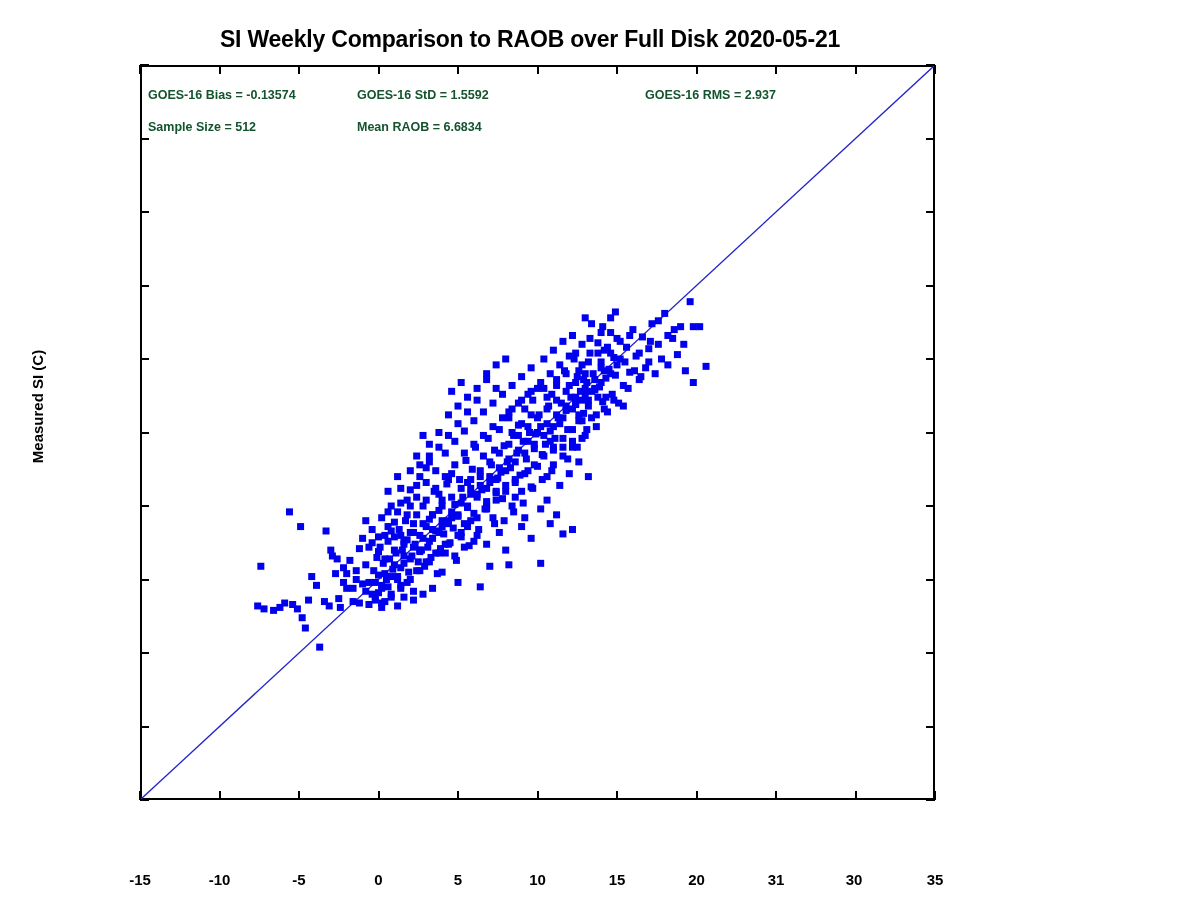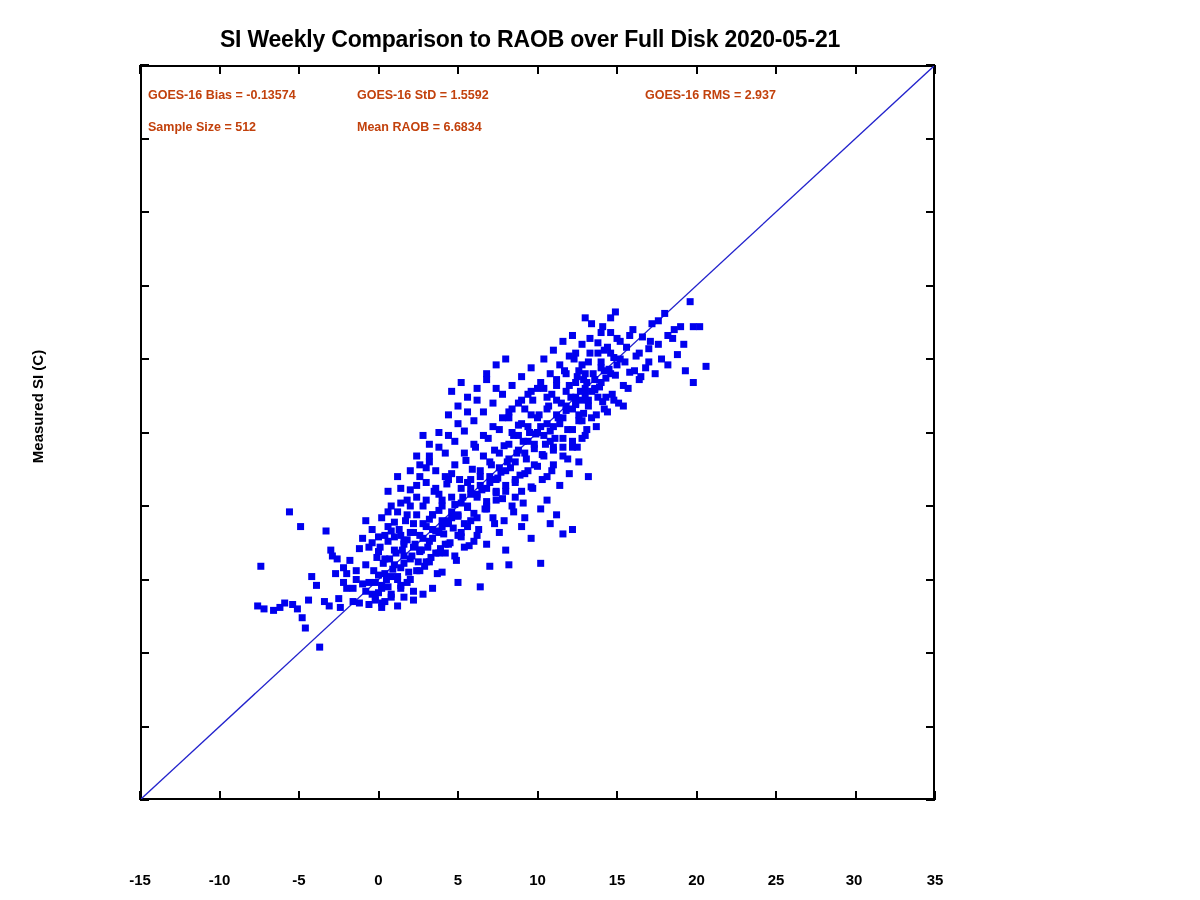--- a/index.html
+++ b/index.html
@@ -14,21 +14,21 @@
   #plot-title {
     position:absolute;
     left:0; top:26px; width:1060px;
     text-align:center;
     font-size:23px; font-weight:bold; color:#000;
     letter-spacing:-0.2px;
   }
 
   .stat-text {
     position:absolute;
-    font-size:12.5px; font-weight:bold; color:#c2410c;
+    font-size:12.5px; font-weight:bold; color:#14532d;
     white-space:nowrap;
   }
   #stat-bias   { left:148px; top:88px; }
   #stat-std    { left:357px; top:88px; }
   #stat-rms    { left:645px; top:88px; }
   #stat-sample { left:148px; top:120px; }
   #stat-mean   { left:357px; top:120px; }
 
   #legend-box {
     position:absolute;
@@ -671,21 +671,21 @@
       <div class="tick tick-x-t" style="left: 396.5px;"></div>
       <div class="ticklabel-x" style="left: 397.5px;">10</div>
       <div class="tick tick-x" style="left: 476px;"></div>
       <div class="tick tick-x-t" style="left: 476px;"></div>
       <div class="ticklabel-x" style="left: 477px;">15</div>
       <div class="tick tick-x" style="left: 555.5px;"></div>
       <div class="tick tick-x-t" style="left: 555.5px;"></div>
       <div class="ticklabel-x" style="left: 556.5px;">20</div>
       <div class="tick tick-x" style="left: 635px;"></div>
       <div class="tick tick-x-t" style="left: 635px;"></div>
-      <div class="ticklabel-x" style="left: 636px;">25</div>
+      <div class="ticklabel-x" style="left: 636px;">31</div>
       <div class="tick tick-x" style="left: 714.5px;"></div>
       <div class="tick tick-x-t" style="left: 714.5px;"></div>
       <div class="ticklabel-x" style="left: 714px;">30</div>
       <div class="tick tick-x" style="left: 794px;"></div>
       <div class="tick tick-x-t" style="left: 794px;"></div>
       <div class="ticklabel-x" style="left: 795px;">35</div>
     </div>
 
   <div id="ylabel">Measured SI (C)</div>
 

